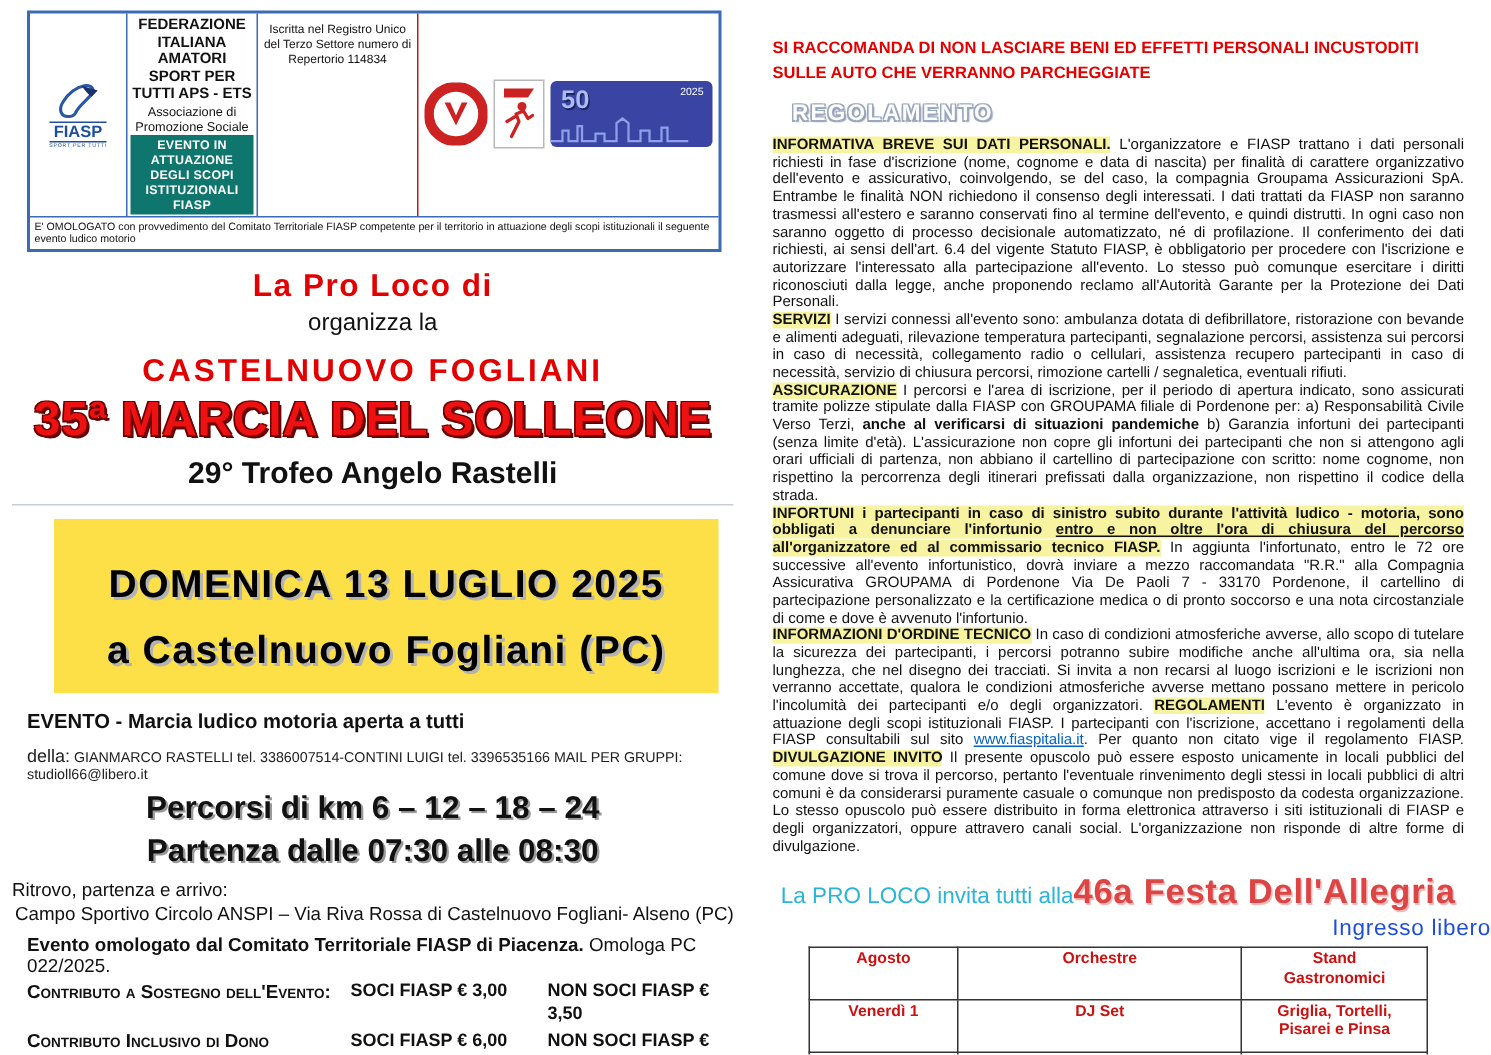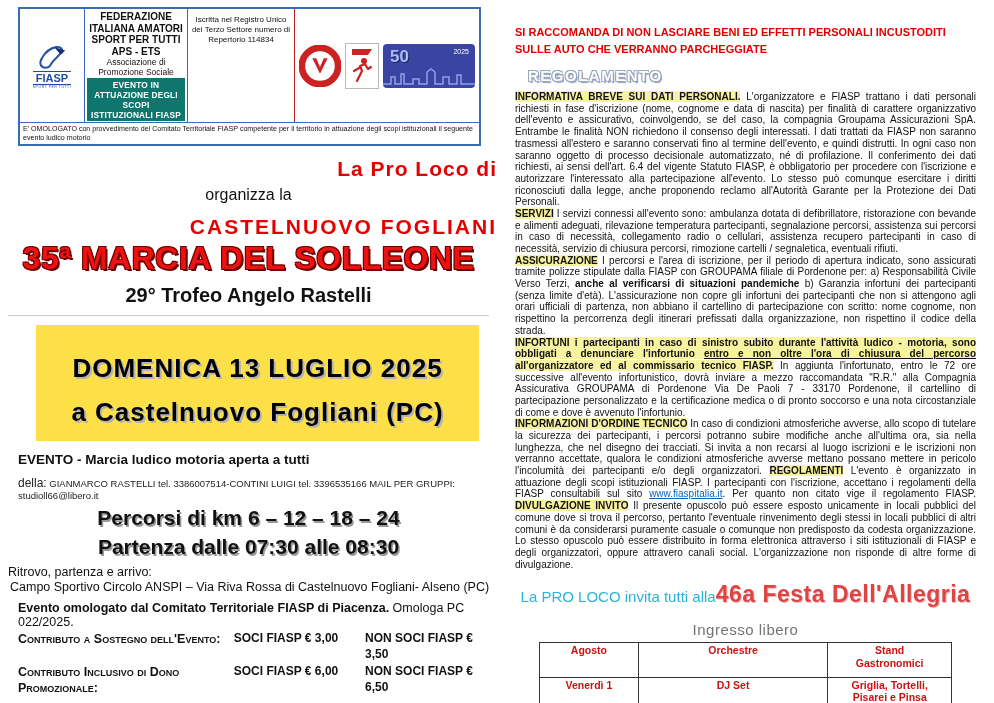--- a/index.html
+++ b/index.html
@@ -18,29 +18,29 @@
   .fiasp-word{font-size:11px;font-weight:bold;color:#1d4f9e;border-top:1.5px solid #1d4f9e;border-bottom:1.5px solid #1d4f9e;line-height:1.1;padding:0 3px;}
   .fiasp-sub{font-size:3.5px;color:#1d4f9e;letter-spacing:.5px;}
   .hdr-org{flex:1;text-align:center;padding:2px 2px 1px;}
   .org1{font-size:10px;font-weight:bold;line-height:1.15;}
   .org2{font-size:8.5px;line-height:1.2;}
   .banner{margin-top:1px;background:#0f766e;color:#fff;font-weight:bold;font-size:8.3px;padding:1.5px 4px;letter-spacing:.2px;}
   .hdr-reg{width:102px;border-left:1px solid #3b6bb5;border-right:1px solid #b91c1c;font-size:8px;text-align:center;padding:6px 2px 0;line-height:1.25;}
   .hdr-logos{display:flex;align-items:center;gap:4px;padding:2px 4px;}
   .ivv{width:42px;height:42px;}
   .runner-card{width:32px;height:44px;border:1px solid #b9b9b9;background:#fff;display:flex;align-items:center;justify-content:center;}
-  .anniv{width:92px;height:44px;background:#3a44a3;border-radius:4px;position:relative;overflow:hidden;}
+  .anniv{width:108px;height:44px;background:#3a44a3;border-radius:4px;position:relative;overflow:hidden;}
   .a50{position:absolute;left:7px;top:3px;font-size:17px;font-weight:bold;color:#aebcf5;text-shadow:1px 1px 0 #1d2566;}
   .ayr{position:absolute;right:6px;top:4px;font-size:7px;color:#fff;}
   .askyline{position:absolute;bottom:2px;left:0;}
   .hdr-homolog{font-size:7.1px;padding:2px 3px;line-height:1.2;}
 
   
   .center{text-align:center;}
-  .proloco{margin-top:10px;font-size:21px;font-weight:bold;color:#e30000;letter-spacing:1px;line-height:1.2;text-align:right;}
+  .proloco{margin-top:10px;font-size:21px;font-weight:bold;color:#e30000;letter-spacing:1px;line-height:1.2;}
   .organizza{margin-top:4px;font-size:16px;color:#111;}
   .title35{margin-top:1px;font-size:32px;font-weight:bold;color:#ee1111;letter-spacing:.5px;
     text-shadow:-1px -1px 0 #6b0000,1px -1px 0 #6b0000,-1px 1px 0 #6b0000,2px 2px 0 #6b0000;}
   .trofeo{margin-top:7px;font-size:20px;font-weight:bold;color:#111;}
   .divider{border-top:1px solid #c9cdd6;margin:8px 8px 0 8px;}
   .datebox{margin:9px 18px 0 36px;background:#fde047;padding:28px 0 13px;}
   .dateline{font-size:26px;font-weight:bold;color:#000;letter-spacing:1px;text-shadow:2px 2px 0 #b3b3b3;}
   .dateline2{margin-top:13px;}
   .evento-line{margin:11px 10px 0 18px;font-size:13.5px;font-weight:bold;}
   .info-line{margin:9px 6px 0 18px;font-size:9.5px;color:#222;}
@@ -64,21 +64,21 @@
 
   
   .warning{margin:24px 20px 0 18px;font-size:11px;font-weight:bold;color:#e30000;line-height:1.55;}
   .reg-title{margin:9px 0 0 31px;font-size:15px;font-weight:bold;letter-spacing:1.5px;color:#fdfdfd;
     text-shadow:-1px -1px 0 #9aa7bd,1px -1px 0 #9aa7bd,-1px 1px 0 #9aa7bd,1.5px 1.5px 1px #8d9ab2;}
   .regbody{margin:7px 18px 0 18px;font-size:10px;text-align:justify;line-height:1.17;}
   .regbody p{margin:0;}
   .festa-line{margin-top:11px;display:flex;align-items:baseline;justify-content:center;}
   .festa-prefix{color:#2ab4d8;font-size:15px;}
   .festa-title{color:#dd4444;font-size:23px;font-weight:bold;letter-spacing:.5px;text-shadow:1px 1px 0 #f4b9b9;}
-  .ingresso{margin-top:13px;color:#737373;font-size:15px;letter-spacing:.5px;}
+  .ingresso{margin-top:2px;color:#1d4ed8;font-size:15px;letter-spacing:.5px;text-align:right;}
   table.festa{margin:4px auto 0;border-collapse:collapse;width:413px;border:1.5px solid #333;}
   table.festa td{border:1px solid #333;color:#cc1111;font-weight:bold;font-size:10.5px;text-align:center;
     vertical-align:top;padding:1px 2px 8px;line-height:1.18;white-space:pre-line;}
 </style>
 </head>
 <body>
 
 <div class="page" id="left-page">
 
   <div class="hdr-box">

